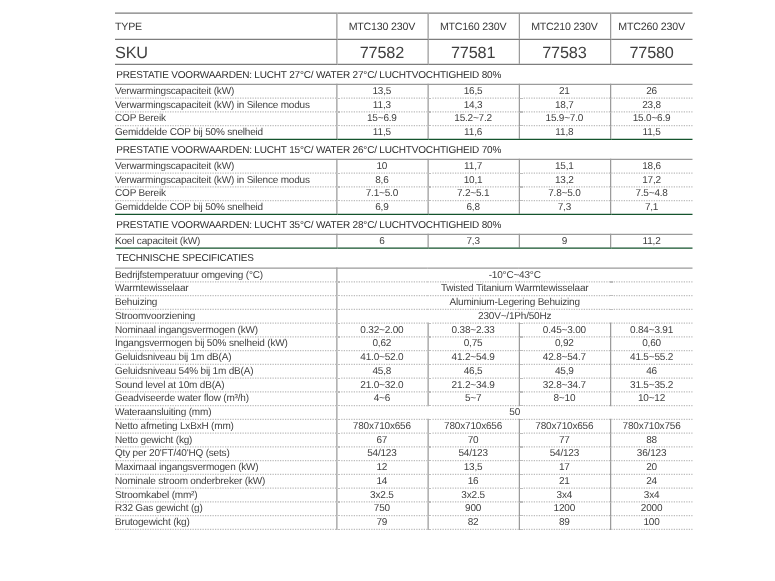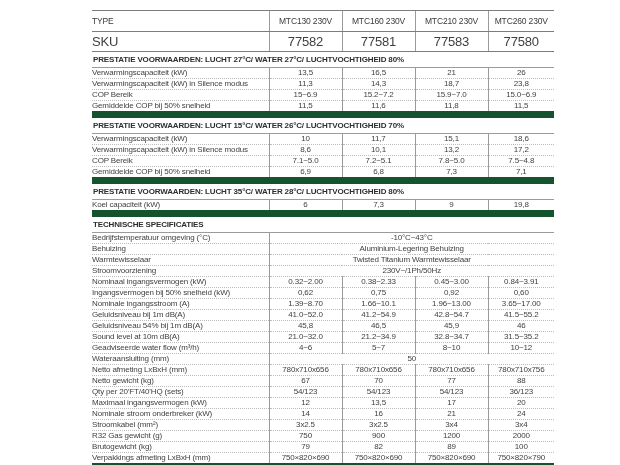--- a/index.html
+++ b/index.html
@@ -44,33 +44,33 @@
   
   tr.r-sku td {
     height: 19px;
     font-size: 13px;
     border-bottom: 1px solid #7d7d7d;
   }
   
   tr.r-section td {
     height: 9px;
     padding: 4px 0 2px 1px;
-    font-weight: bold;
+    font-weight: normal;
     font-size: 8px;
     color: #2e2e2e;
     border-bottom: 1px solid #9b9b9b;
     text-align: left;
   }
   
   tr.r-data td {
     height: 10px;
     border-bottom: 1px dotted #bcbcbc;
   }
   tr.r-data.last td {
-    border-bottom: 7px solid #14532d;
+    border-bottom: 1px solid #14532d;
   }
   td.lbl {
     text-align: left;
     padding-left: 3px;
   }
   td.val {
     text-align: center;
     border-left: 1px solid #9b9b9b;
   }
 </style>
@@ -164,63 +164,56 @@
           <td class="val">7,1</td>
         </tr>
         <tr class="r-section">
           <td class="sect" colspan="5">PRESTATIE VOORWAARDEN: LUCHT 35°C/ WATER 28°C/ LUCHTVOCHTIGHEID 80%</td>
         </tr>
         <tr class="r-data last">
           <td class="lbl">Koel capaciteit (kW)</td>
           <td class="val">6</td>
           <td class="val">7,3</td>
           <td class="val">9</td>
-          <td class="val">19,8</td>
+          <td class="val">11,2</td>
         </tr>
         <tr class="r-section">
           <td class="sect" colspan="5">TECHNISCHE SPECIFICATIES</td>
         </tr>
         <tr class="r-data">
           <td class="lbl">Bedrijfstemperatuur omgeving (°C)</td>
           <td class="val" colspan="4">-10°C~43°C</td>
         </tr>
         <tr class="r-data">
+          <td class="lbl">Warmtewisselaar</td>
+          <td class="val" colspan="4">Twisted Titanium Warmtewisselaar</td>
+        </tr>
+        <tr class="r-data">
           <td class="lbl">Behuizing</td>
           <td class="val" colspan="4">Aluminium-Legering Behuizing</td>
-        </tr>
-        <tr class="r-data">
-          <td class="lbl">Warmtewisselaar</td>
-          <td class="val" colspan="4">Twisted Titanium Warmtewisselaar</td>
         </tr>
         <tr class="r-data">
           <td class="lbl">Stroomvoorziening</td>
           <td class="val" colspan="4">230V~/1Ph/50Hz</td>
         </tr>
         <tr class="r-data">
           <td class="lbl">Nominaal ingangsvermogen (kW)</td>
           <td class="val">0.32~2.00</td>
           <td class="val">0.38~2.33</td>
           <td class="val">0.45~3.00</td>
           <td class="val">0.84~3.91</td>
         </tr>
         <tr class="r-data">
           <td class="lbl">Ingangsvermogen bij 50% snelheid (kW)</td>
           <td class="val">0,62</td>
           <td class="val">0,75</td>
           <td class="val">0,92</td>
           <td class="val">0,60</td>
         </tr>
         <tr class="r-data">
-          <td class="lbl">Nominale ingangsstroom (A)</td>
-          <td class="val">1.39~8.70</td>
-          <td class="val">1.66~10.1</td>
-          <td class="val">1.96~13.00</td>
-          <td class="val">3.65~17.00</td>
-        </tr>
-        <tr class="r-data">
           <td class="lbl">Geluidsniveau bij 1m dB(A)</td>
           <td class="val">41.0~52.0</td>
           <td class="val">41.2~54.9</td>
           <td class="val">42.8~54.7</td>
           <td class="val">41.5~55.2</td>
         </tr>
         <tr class="r-data">
           <td class="lbl">Geluidsniveau 54% bij 1m dB(A)</td>
           <td class="val">45,8</td>
           <td class="val">46,5</td>
@@ -294,22 +287,15 @@
           <td class="val">1200</td>
           <td class="val">2000</td>
         </tr>
         <tr class="r-data">
           <td class="lbl">Brutogewicht (kg)</td>
           <td class="val">79</td>
           <td class="val">82</td>
           <td class="val">89</td>
           <td class="val">100</td>
         </tr>
-        <tr class="r-data last">
-          <td class="lbl">Verpakkings afmeting LxBxH (mm)</td>
-          <td class="val">750×820×690</td>
-          <td class="val">750×820×690</td>
-          <td class="val">750×820×690</td>
-          <td class="val">750×820×790</td>
-        </tr>
       </tbody>
   </table>
 </div>
 
 </body></html>

